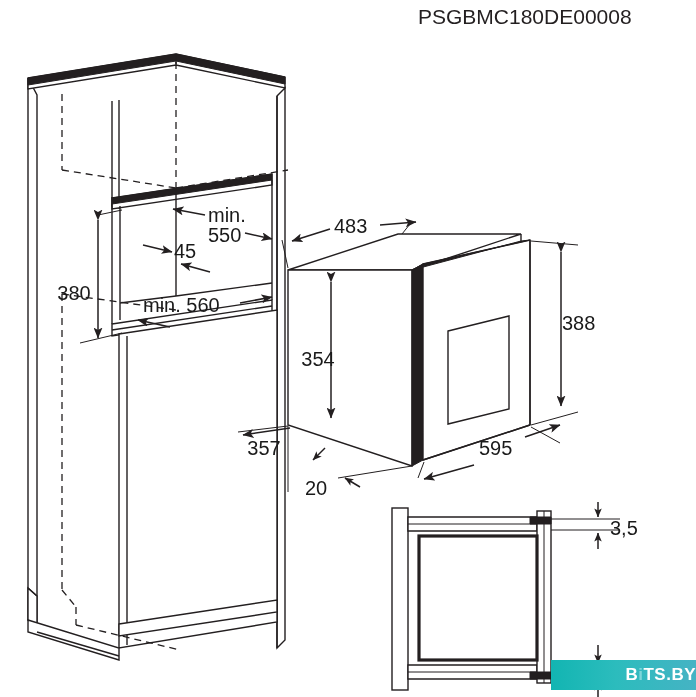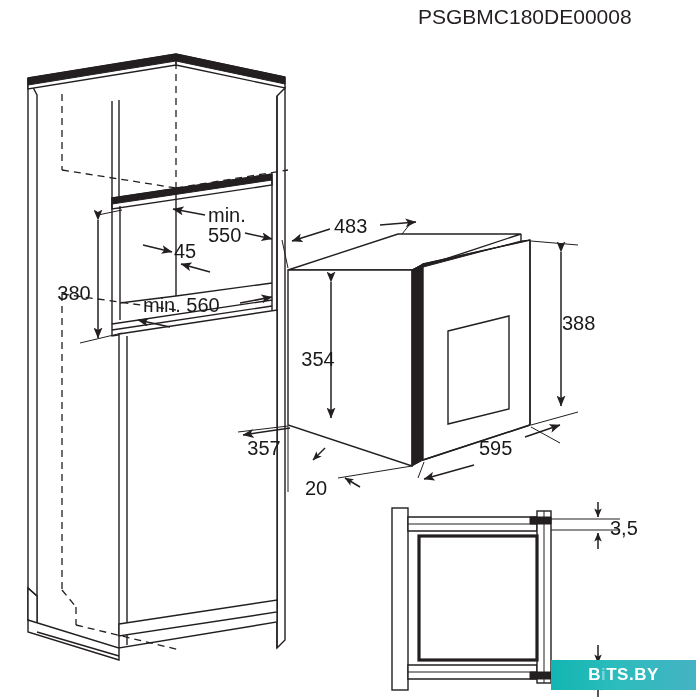--- a/index.html
+++ b/index.html
@@ -69,21 +69,21 @@
   }
   .thinline {
     stroke: #231f20;
     fill: none;
     stroke-width: 1.0;
   }
   .wm-band {
     position: absolute;
     display: flex;
     align-items: center;
-    justify-content: center;
+    justify-content: flex-end;
   }
   .wm-text {
     font-family: "Liberation Sans", sans-serif;
     font-weight: bold;
     font-size: 17px;
     letter-spacing: 0.5px;
     color: #ffffff;
     user-select: none;
   }
   .wm-text .lite {

